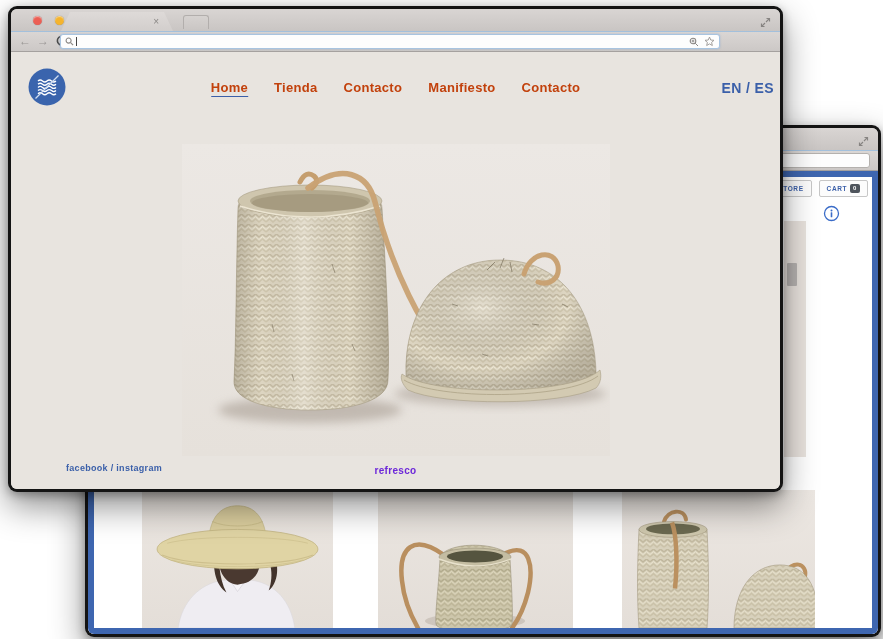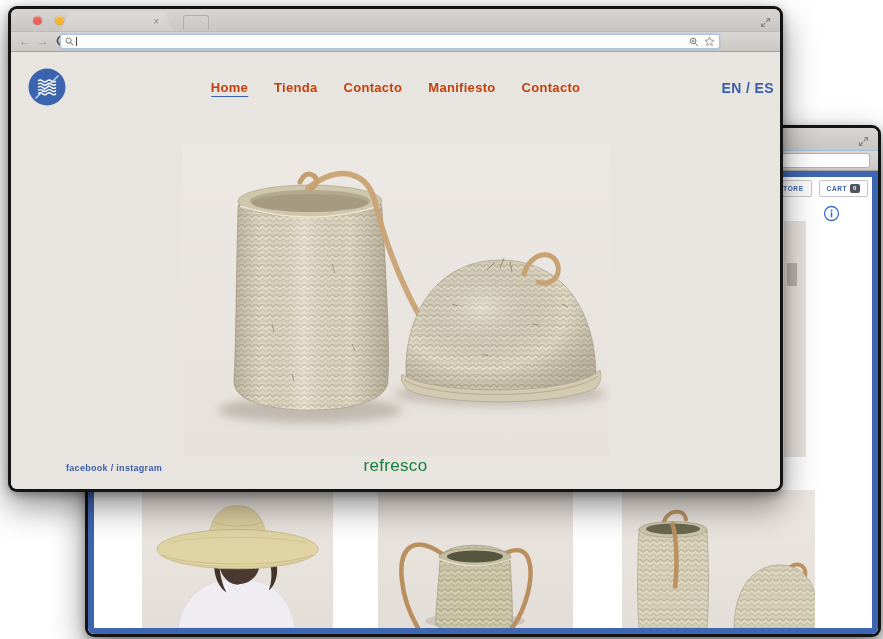--- a/index.html
+++ b/index.html
@@ -72,21 +72,21 @@
   .mainnav a{font-size:13px;font-weight:bold;letter-spacing:.3px;color:#c2410c;text-decoration:none;}
   .mainnav a.active{border-bottom:1px solid #3a5fa9;padding-bottom:1px;}
   .lang{position:absolute;top:28px;right:6px;font-size:14px;font-weight:bold;
         letter-spacing:.4px;color:#3a5fa9;}
   .hero{position:absolute;top:92px;left:50%;transform:translateX(-50%);
         width:428px;height:312px;}
   .hero svg{display:block;}
   .social{position:absolute;left:11px;bottom:16px;font-size:9px;font-weight:bold;
           letter-spacing:.3px;color:#3a5fa9;text-decoration:none;margin-left:44px;}
   .wordmark{position:absolute;bottom:13px;left:50%;transform:translateX(-50%);
-            font-size:17px;font-weight:normal;letter-spacing:.3px;color:#15803d;}
+            font-size:10px;font-weight:bold;letter-spacing:.3px;color:#6d28d9;}
 </style>
 </head>
 <body>
 
 <div id="canvas">
 
   <div class="window" style="left:85px;top:125px;width:796px;height:512px;">
     <div class="win-inner">
       <div class="tabstrip">
         <span class="expand">

